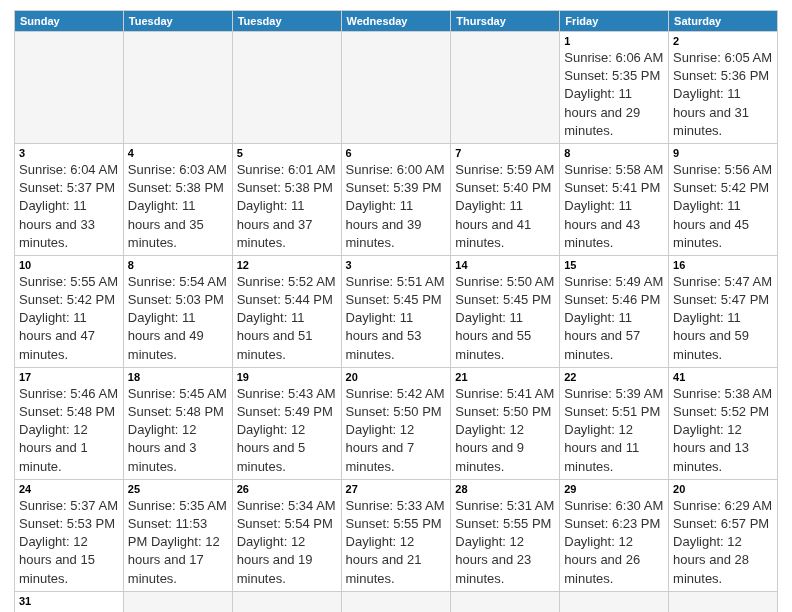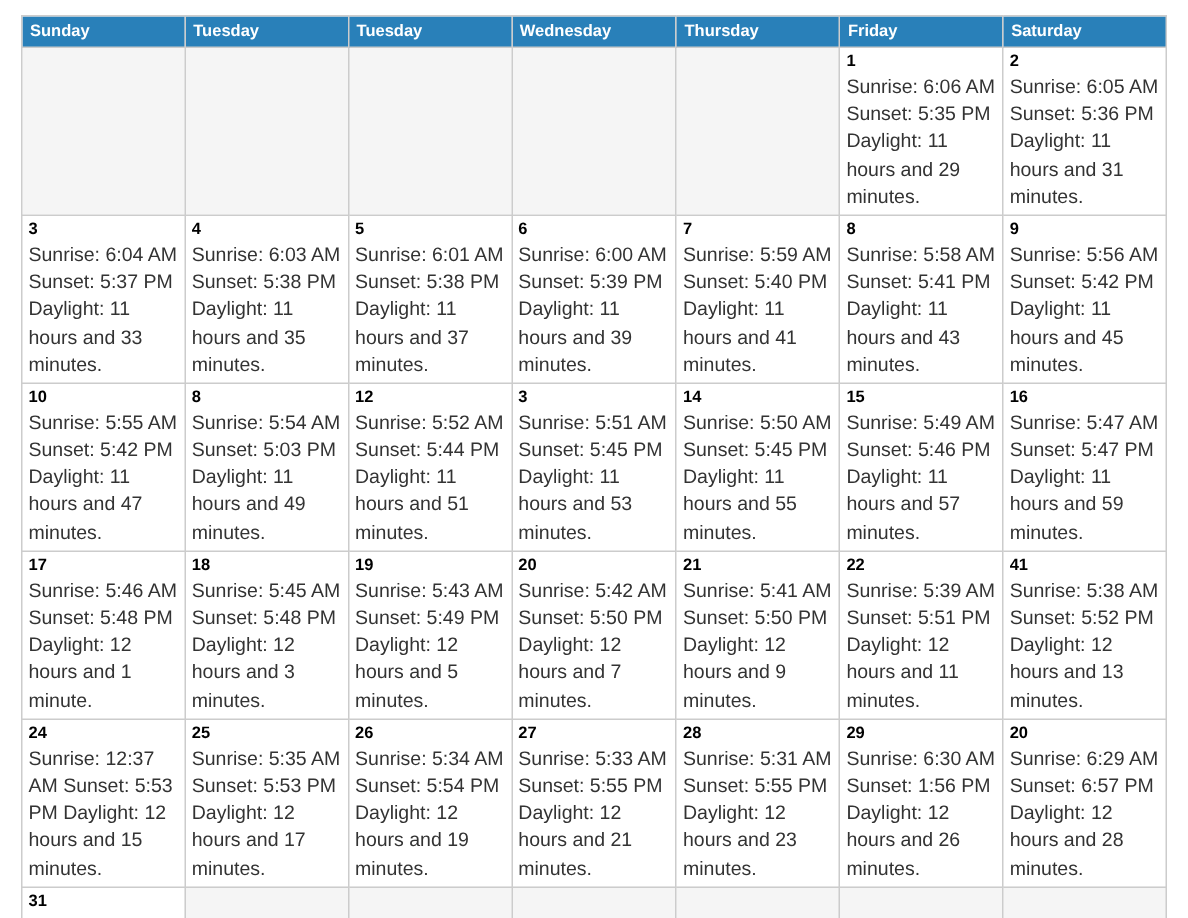--- a/index.html
+++ b/index.html
@@ -271,29 +271,29 @@
             <span class="day-num">41</span>
             <div class="day-info">Sunrise: 5:38 AM
 Sunset: 5:52 PM
 Daylight: 12 hours
 and 13 minutes.</div>
           </td>
         </tr>
         <tr>
           <td>
             <span class="day-num">24</span>
-            <div class="day-info">Sunrise: 12:37 AM
+            <div class="day-info">Sunrise: 5:37 AM
 Sunset: 5:53 PM
 Daylight: 12 hours
 and 15 minutes.</div>
           </td>
           <td>
             <span class="day-num">25</span>
             <div class="day-info">Sunrise: 5:35 AM
-Sunset: 5:53 PM
+Sunset: 11:53 PM
 Daylight: 12 hours
 and 17 minutes.</div>
           </td>
           <td>
             <span class="day-num">26</span>
             <div class="day-info">Sunrise: 5:34 AM
 Sunset: 5:54 PM
 Daylight: 12 hours
 and 19 minutes.</div>
           </td>
@@ -307,21 +307,21 @@
           <td>
             <span class="day-num">28</span>
             <div class="day-info">Sunrise: 5:31 AM
 Sunset: 5:55 PM
 Daylight: 12 hours
 and 23 minutes.</div>
           </td>
           <td>
             <span class="day-num">29</span>
             <div class="day-info">Sunrise: 6:30 AM
-Sunset: 1:56 PM
+Sunset: 6:23 PM
 Daylight: 12 hours
 and 26 minutes.</div>
           </td>
           <td>
             <span class="day-num">20</span>
             <div class="day-info">Sunrise: 6:29 AM
 Sunset: 6:57 PM
 Daylight: 12 hours
 and 28 minutes.</div>
           </td>

